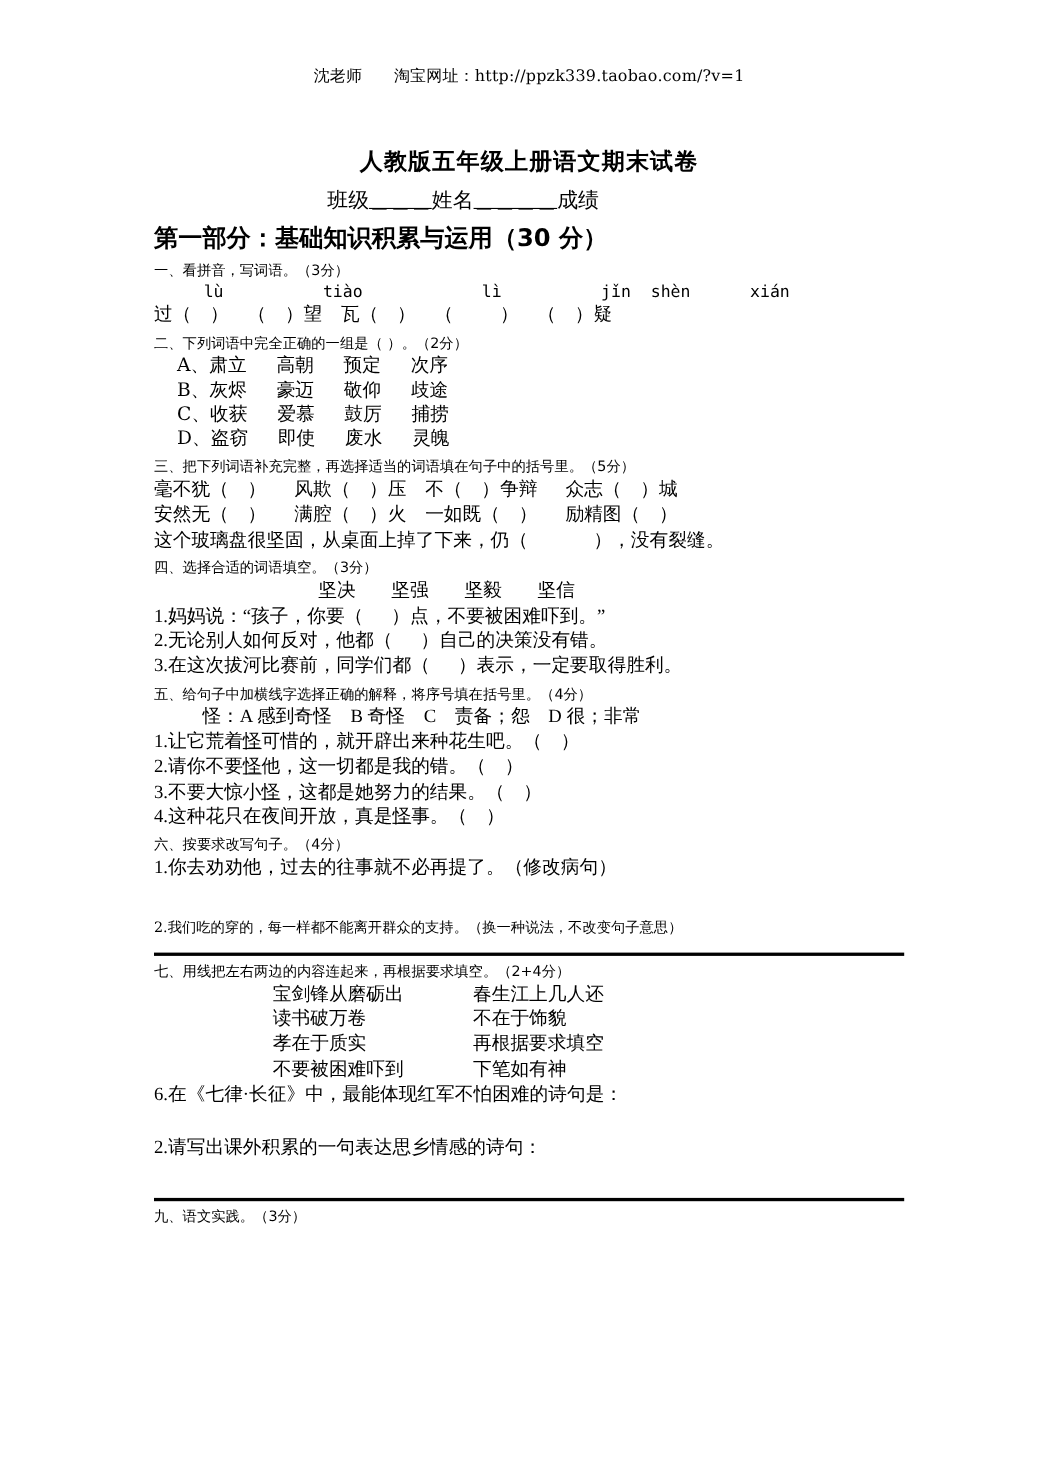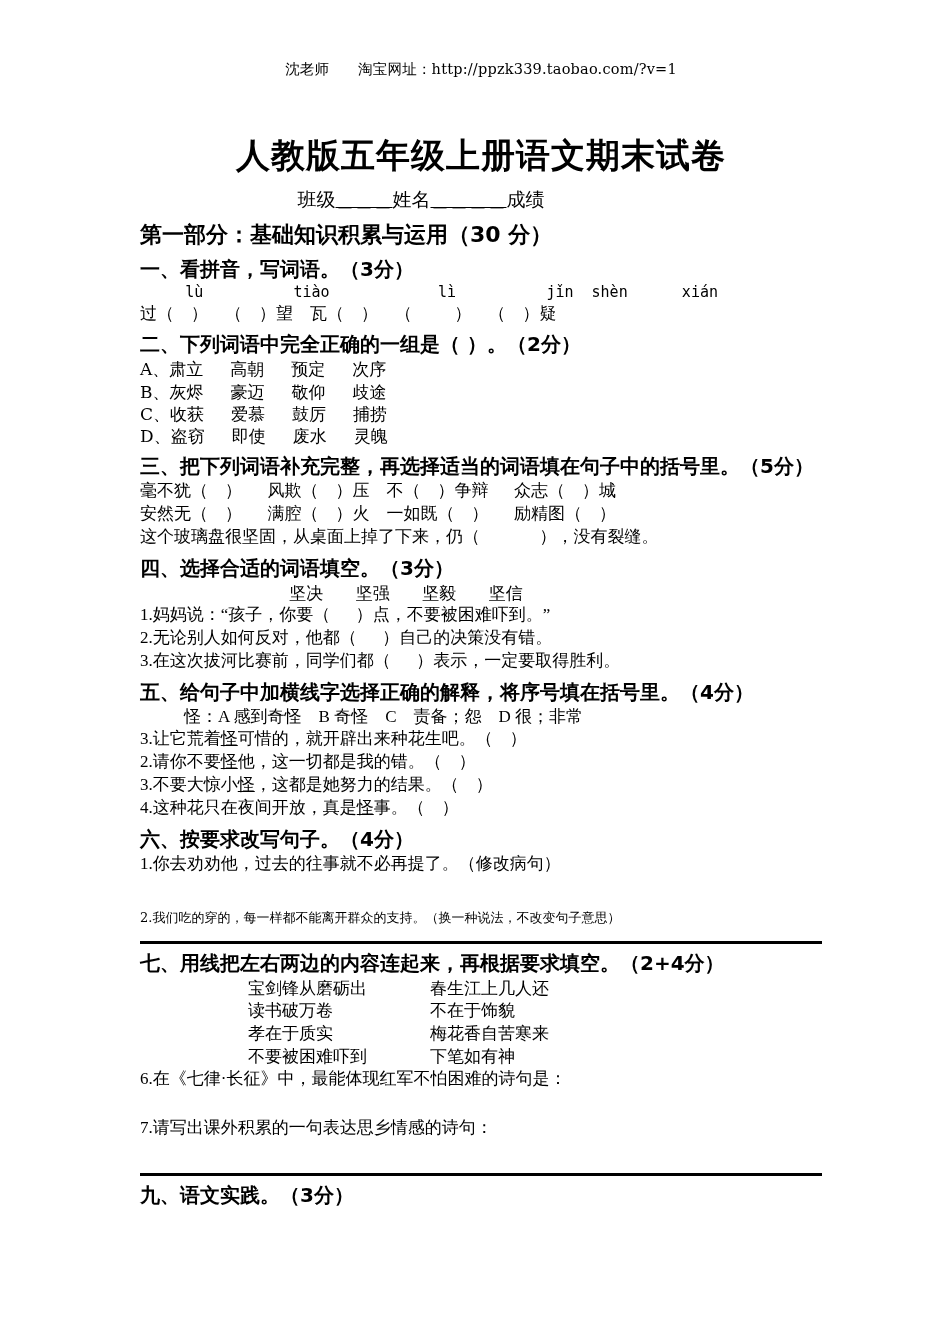--- a/index.html
+++ b/index.html
@@ -28,21 +28,21 @@
     padding-top: 60px;
     letter-spacing: 0.2px;
     white-space: pre;
     font-family: "DejaVu Serif", "Liberation Serif", serif;
   }
   .hdr .url {
     font-family: "DejaVu Serif", "Liberation Serif", serif;
   }
   .title {
     text-align: center;
-    font-size: 34px;
+    font-size: 21px;
     font-weight: bold;
     margin-top: 54px;
     letter-spacing: 1px;
     font-family: "DejaVu Serif", "Liberation Serif", serif;
   }
   .subtitle {
     text-align: center;
     font-size: 19px;
     margin-top: 8px;
     padding-right: 120px;
@@ -53,22 +53,22 @@
   }
   .part {
     text-align: left;
     font-size: 22px;
     font-weight: bold;
     margin-top: 7px;
     padding-right: 10px;
     font-family: "DejaVu Sans", "Liberation Sans", sans-serif;
   }
   .sec-head {
-    font-size: 20px;
-    font-weight: bold;
+    font-size: 13px;
+    font-weight: normal;
     margin-top: 6px;
     line-height: 1.35;
     font-family: "DejaVu Sans", "Liberation Sans", sans-serif;
   }
   .line {
     font-size: 17px;
     line-height: 1.34;
     white-space: pre;
     font-family: Liberation Serif, serif;
   }
@@ -82,20 +82,21 @@
     font-size: 15px;
     line-height: 1.3;
     white-space: pre;
     font-family: "DejaVu Sans Mono", "Liberation Mono", monospace;
   }
   .opt {
     font-size: 17px;
     line-height: 1.31;
     white-space: pre;
     font-family: "DejaVu Serif", "Liberation Serif", serif;
+    margin-left: 21px;
   }
   .rule {
     border: 0;
     border-top: 3px solid #000;
     margin: 14px 0 4px 0;
     width: 100%;
   }
   .rule2 {
     border: 0;
     border-top: 3px solid #000;
@@ -154,21 +155,21 @@
   <div class="line">这个玻璃盘很坚固，从桌面上掉了下来，仍（              ），没有裂缝。</div>
 
   <div class="sec-head">四、选择合适的词语填空。（3分）</div>
   <div class="center-block" style="text-align:center;padding-right:150px;">坚决      坚强      坚毅      坚信</div>
   <div class="line">1.妈妈说：“孩子，你要（      ）点，不要被困难吓到。”</div>
   <div class="line">2.无论别人如何反对，他都（      ）自己的决策没有错。</div>
   <div class="line">3.在这次拔河比赛前，同学们都（      ）表示，一定要取得胜利。</div>
 
   <div class="sec-head">五、给句子中加横线字选择正确的解释，将序号填在括号里。（4分）</div>
   <div class="line" style="padding-left:44px;">怪：A 感到奇怪    B 奇怪    C    责备；怨    D 很；非常</div>
-  <div class="line"><span>3.让它荒着</span><u class="ul">怪</u><span>可惜的，就开辟出来种花生吧。（    ）</span></div>
+  <div class="line"><span>1.让它荒着</span><u class="ul">怪</u><span>可惜的，就开辟出来种花生吧。（    ）</span></div>
   <div class="line"><span>2.请你不要</span><u class="ul">怪</u><span>他，这一切都是我的错。（    ）</span></div>
   <div class="line"><span>3.不要大惊小</span><u class="ul">怪</u><span>，这都是她努力的结果。（    ）</span></div>
   <div class="line"><span>4.这种花只在夜间开放，真是</span><u class="ul">怪</u><span>事。（    ）</span></div>
 
   <div class="sec-head">六、按要求改写句子。（4分）</div>
   <div class="line">1.你去劝劝他，过去的往事就不必再提了。（修改病句）</div>
   <div class="line-wrap">2.我们吃的穿的，每一样都不能离开群众的支持。（换一种说法，不改变句子意思）</div>
 
   <hr class="rule">
 
@@ -176,28 +177,28 @@
   <div class="match-row">
       <span class="match-left">宝剑锋从磨砺出</span>
       <span class="match-right">春生江上几人还</span>
     </div>
   <div class="match-row">
       <span class="match-left">读书破万卷</span>
       <span class="match-right">不在于饰貌</span>
     </div>
   <div class="match-row">
       <span class="match-left">孝在于质实</span>
-      <span class="match-right">梅花香自苦寒来</span>
+      <span class="match-right">再根据要求填空</span>
     </div>
   <div class="match-row">
       <span class="match-left">不要被困难吓到</span>
       <span class="match-right">下笔如有神</span>
     </div>
 
   <div class="line">6.在《七律·长征》中，最能体现红军不怕困难的诗句是：</div>
   <div class="gap"></div>
-  <div class="line">7.请写出课外积累的一句表达思乡情感的诗句：</div>
+  <div class="line">2.请写出课外积累的一句表达思乡情感的诗句：</div>
 
   <hr class="rule2">
 
   <div class="sec-head">九、语文实践。（3分）</div>
 
 </div>
 
 </body></html>

